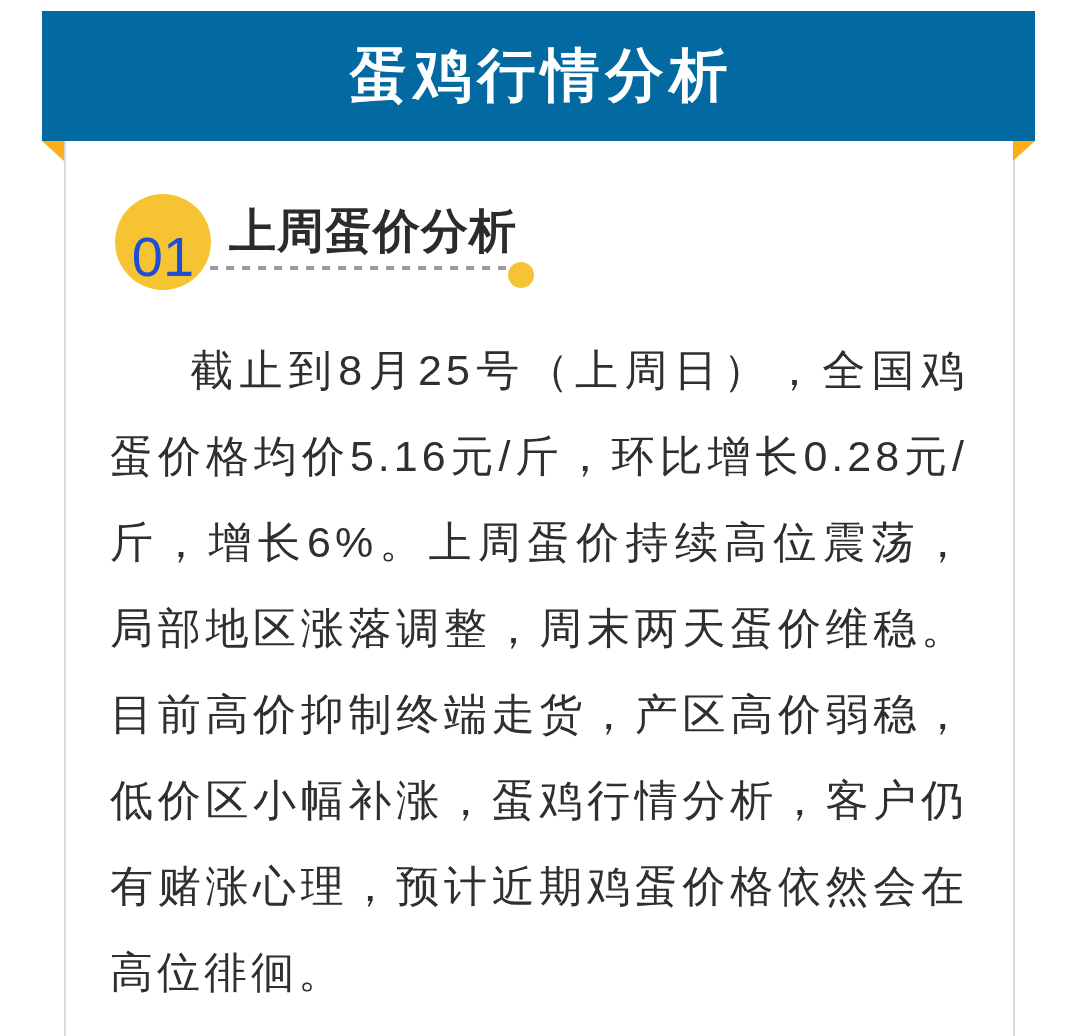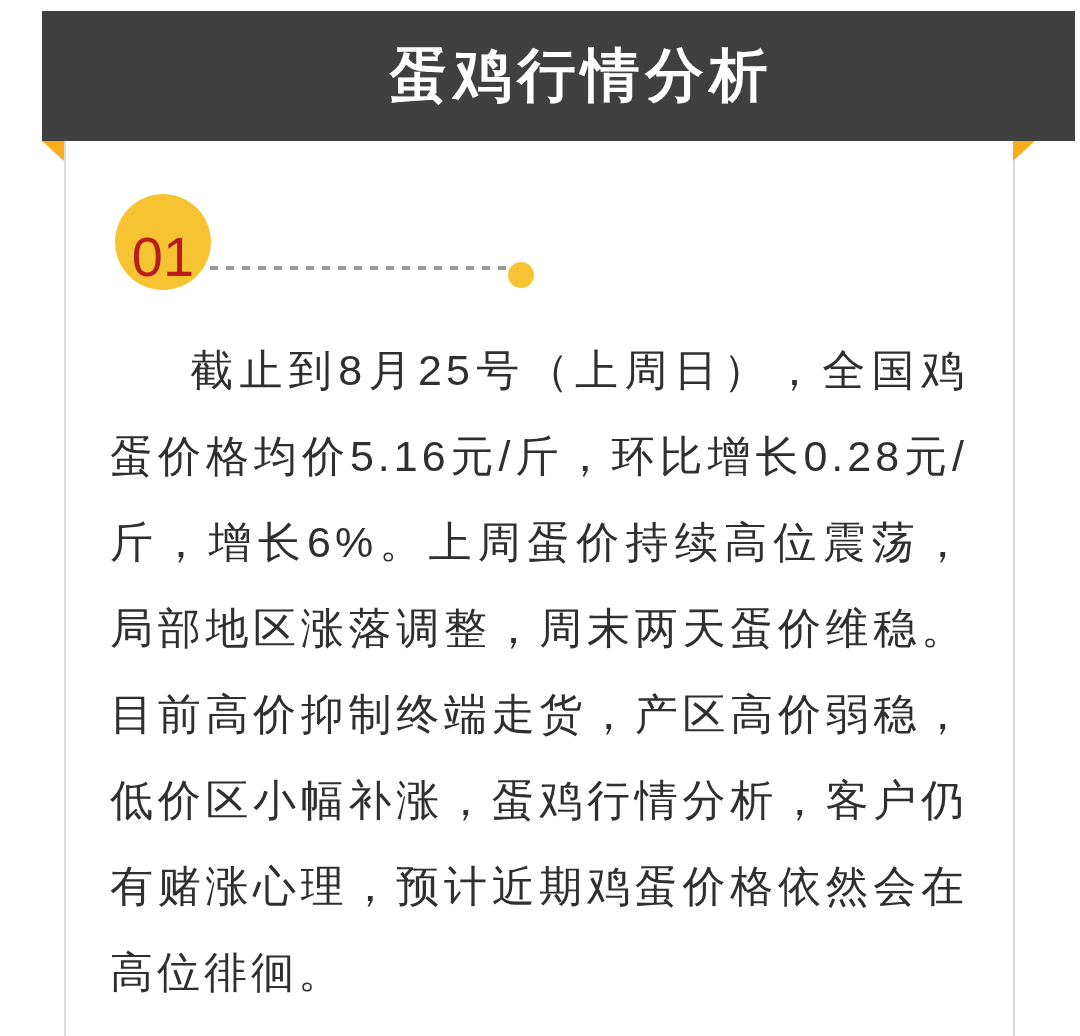--- a/index.html
+++ b/index.html
@@ -124,28 +124,29 @@
 <body>
 
 <div class="page">
 
   <div class="card" style="border-color: rgb(218, 218, 218);"></div>
 
   <div class="fold fold-left" style="background-color: rgb(251, 173, 28);"></div>
 
   <div class="fold fold-right" style="background-color: rgb(251, 173, 28);"></div>
 
-  <div class="banner" style="background-color: #404040; padding-left: 40px;">
+  <div class="banner" style="background-color: #0369a1;">
     <span class="banner-title" style="color: rgb(255, 255, 255);">蛋鸡行情分析</span>
   </div>
 
   <div class="badge" style="background-color: rgb(246, 196, 51);">
-    <span style="color: #b91c1c; margin-top: 28px;">01</span>
+    <span style="color: #1d4ed8; margin-top: 28px;">01</span>
   </div>
 
+  <div class="section-title" style="color: rgb(43, 43, 43);">上周蛋价分析</div>
 
   <div class="dash-line" style="color: rgb(155, 155, 155);"></div>
 
   <div class="end-dot" style="background-color: rgb(246, 196, 51);"></div>
 
   <div class="paragraph" style="color: rgb(47, 47, 47);">截止到8月25号（上周日），全国鸡蛋价格均价5.16元/斤，环比增长0.28元/斤，增长6%。上周蛋价持续高位震荡，局部地区涨落调整，周末两天蛋价维稳。目前高价抑制终端走货，产区高价弱稳，低价区小幅补涨，蛋鸡行情分析，客户仍有赌涨心理，预计近期鸡蛋价格依然会在高位徘徊。</div>
 
 </div>
 
 </body></html>

